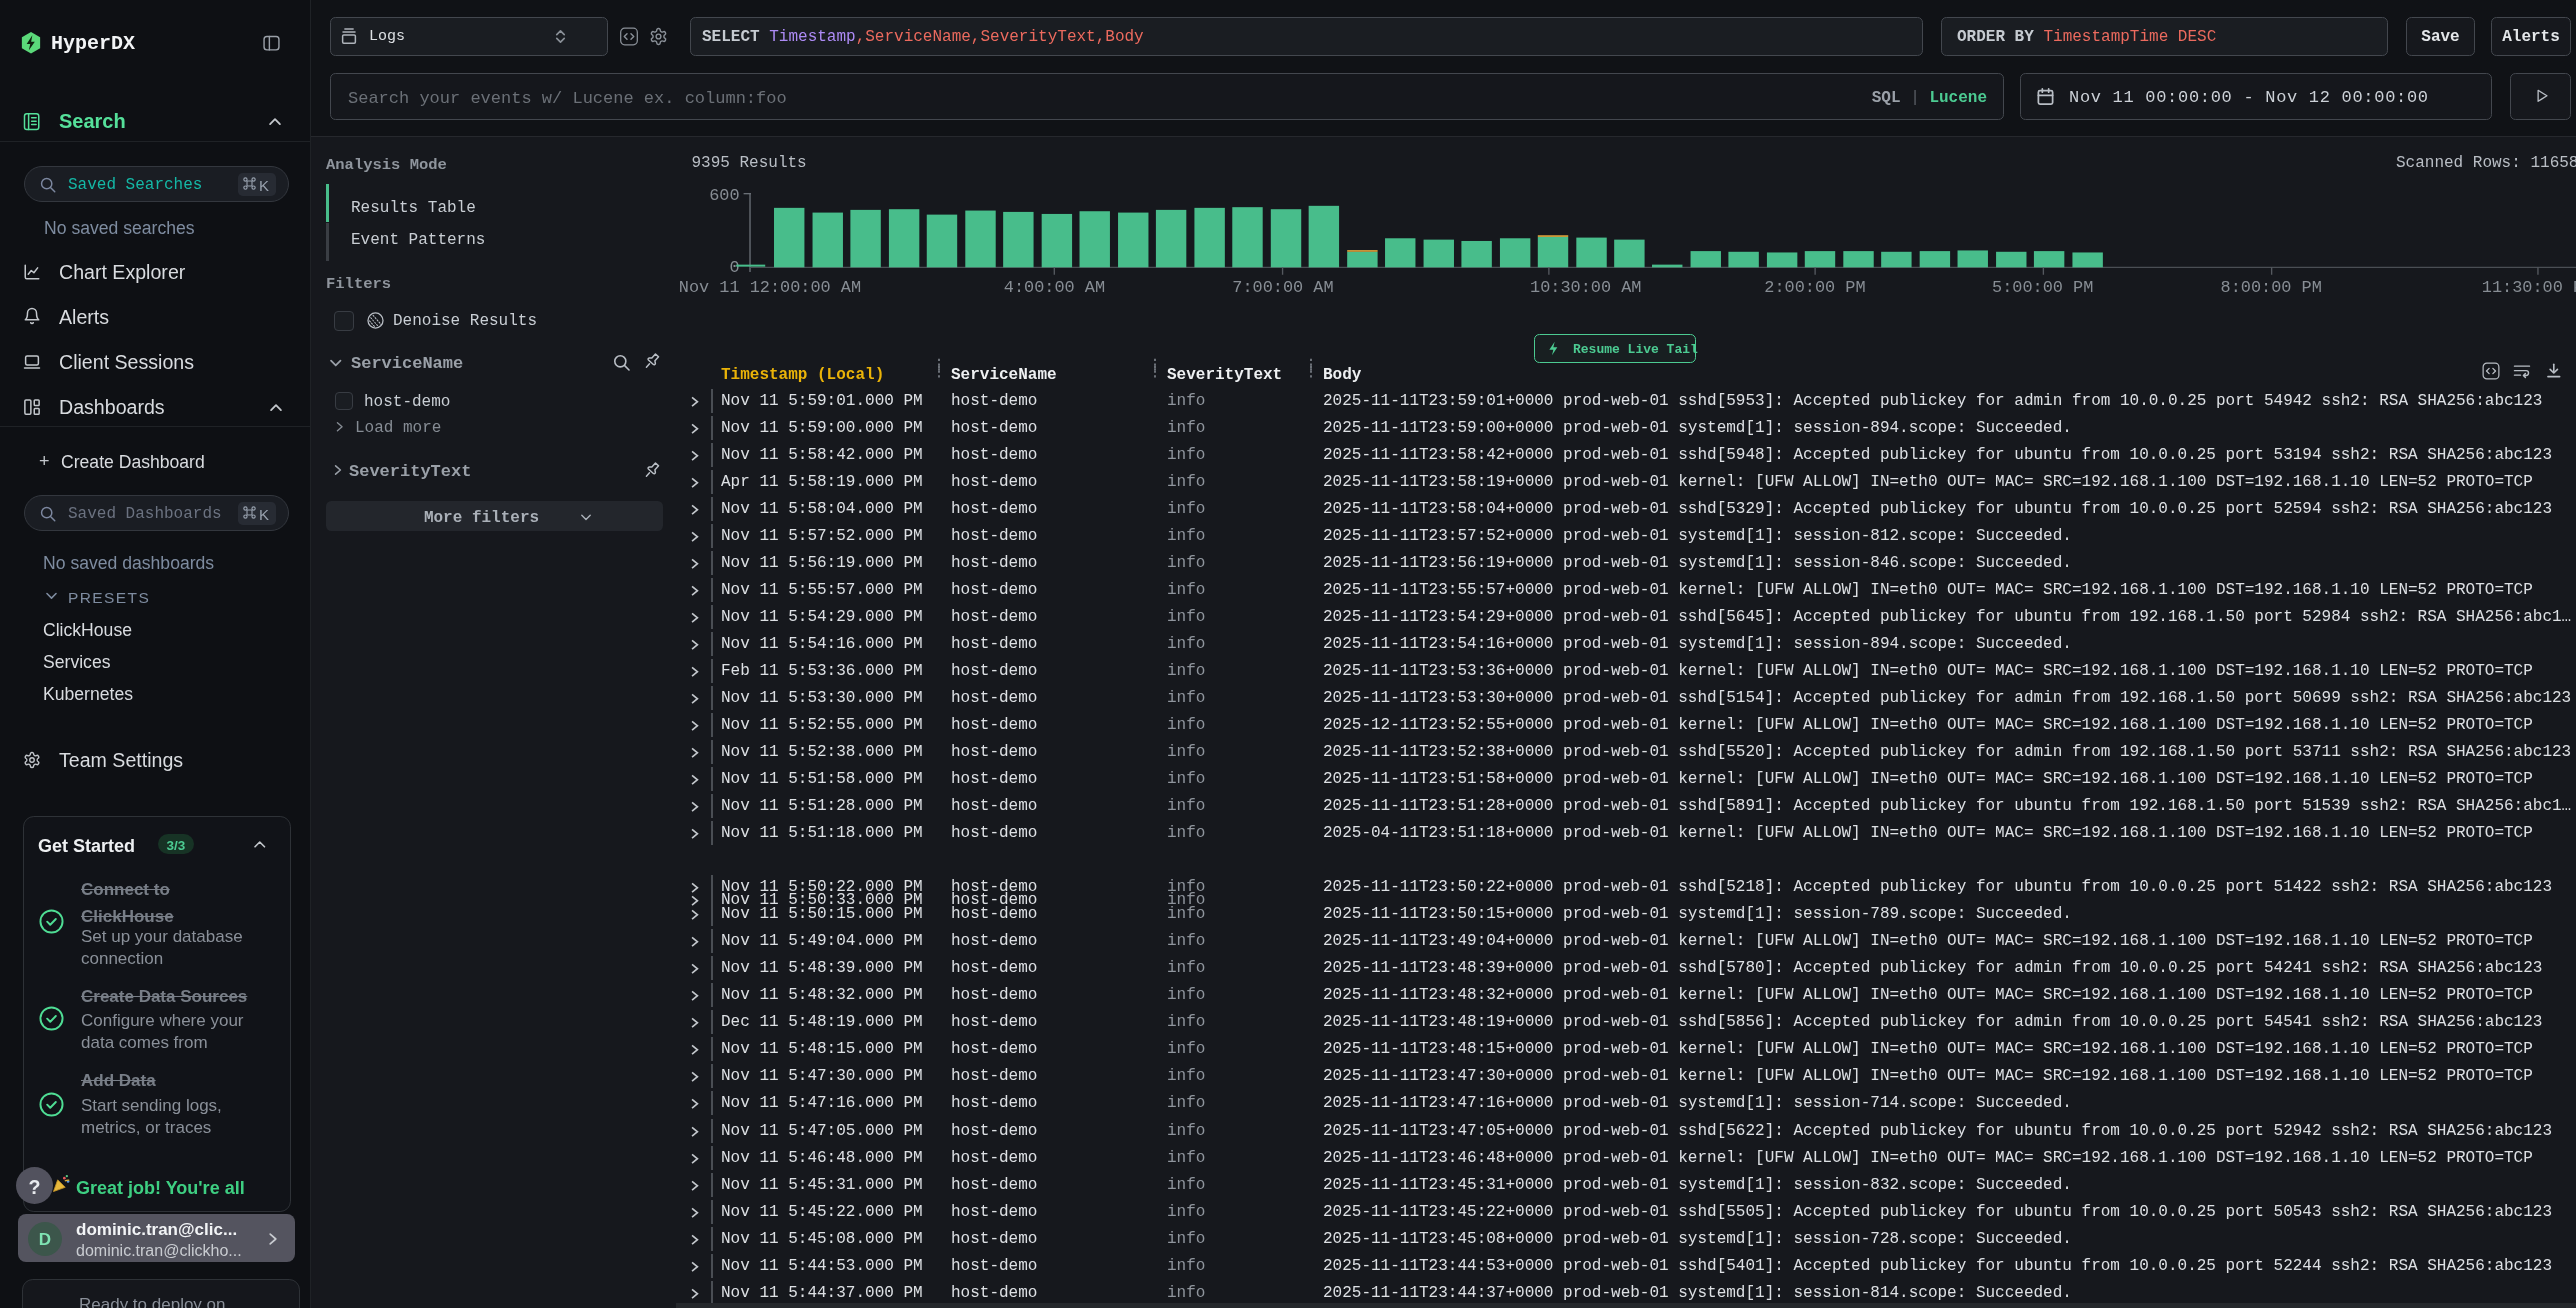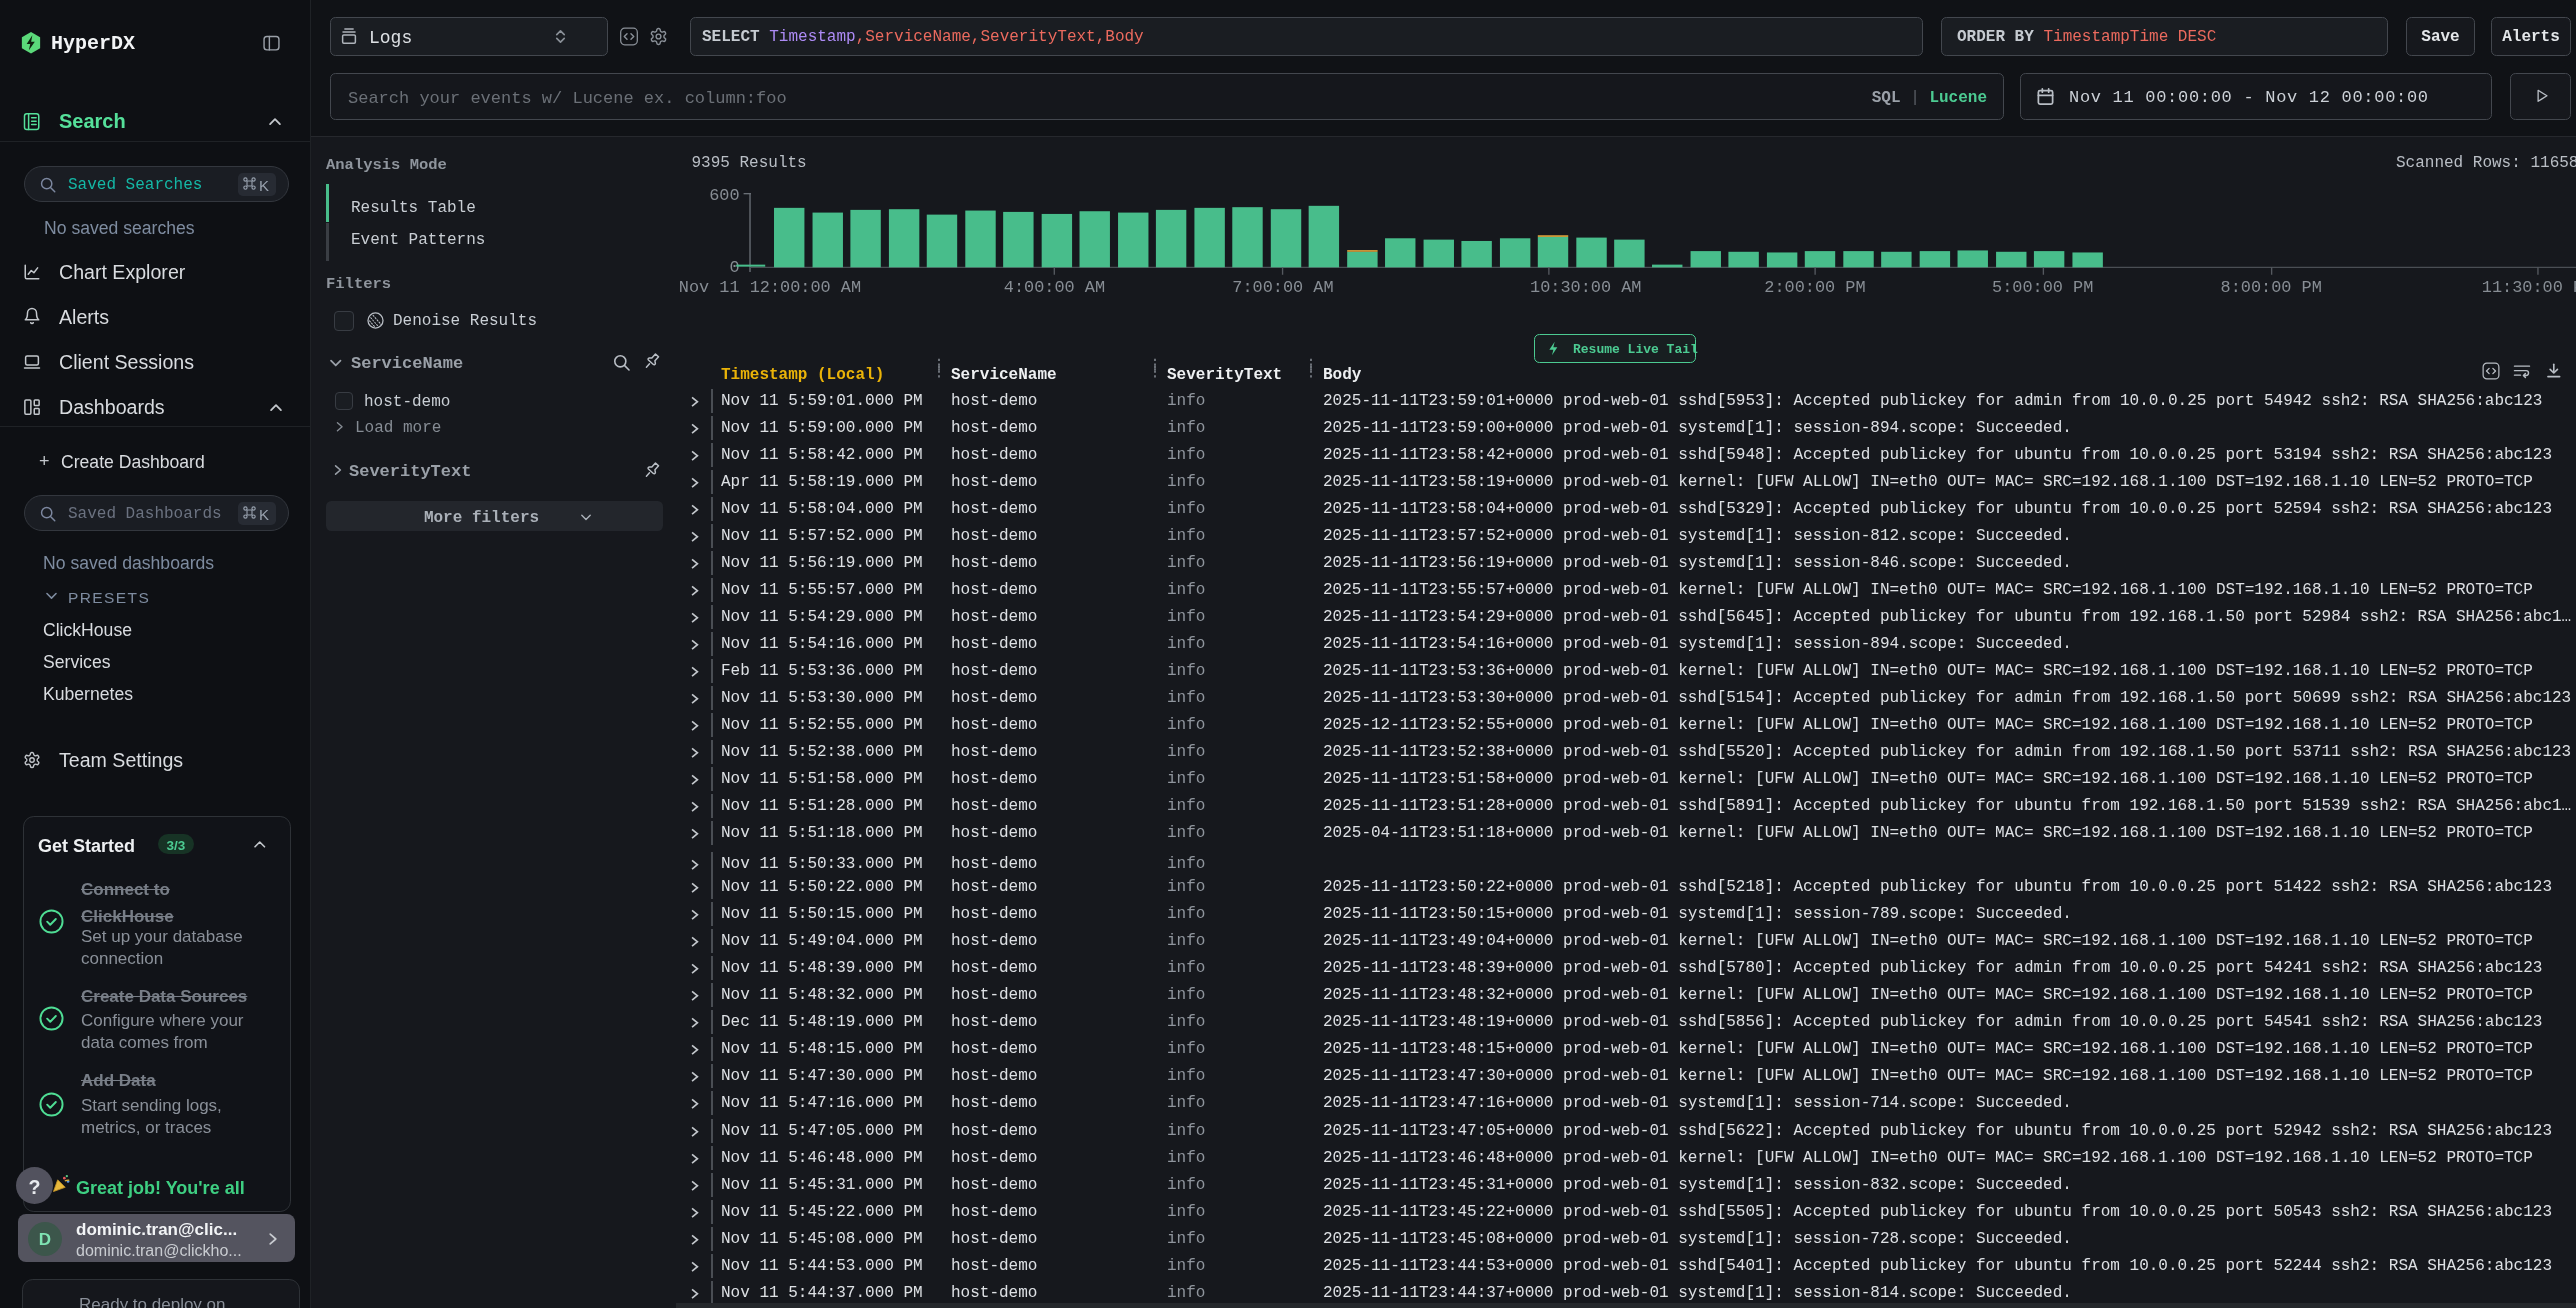--- a/index.html
+++ b/index.html
@@ -20,21 +20,21 @@
 <body class="sans">
 
 <div class="a" style="left:311px;top:0;width:2265px;height:137px;background:#101216;border-bottom:1.4px solid #26282d"></div>
 
 <div class="a inbox" style="left:330px;top:17px;width:278px;height:39px"></div>
 <svg class="a" style="left:340px;top:27px" width="18" height="18" viewBox="0 0 24 24" fill="none" stroke="#aeb3ba" stroke-width="2" stroke-linecap="round" stroke-linejoin="round">
     <path d="M6.5 2.5h11"></path>
     <path d="M4 6.5h16"></path>
     <rect x="3.5" y="10.5" width="17" height="11" rx="1.5"></rect>
   </svg>
-<div class="a mono" style="left:369px;top:28px;font-size:18px;color:#dde0e4">Logs</div>
+<div class="a mono" style="left:369px;top:28px;font-size:15px;color:#dde0e4">Logs</div>
 <svg class="a" style="left:553px;top:29px" width="15" height="15" viewBox="0 0 20 20" fill="none" stroke="#8a9098" stroke-width="2.2" stroke-linecap="round" stroke-linejoin="round">
     <path d="M5 7.5l5-5 5 5M5 12.5l5 5 5-5"></path>
   </svg>
 <svg class="a" style="left:619px;top:27px" width="20" height="19" viewBox="0 0 24 24" fill="none" stroke="#8a9098" stroke-width="1.6" stroke-linecap="round" stroke-linejoin="round">
     <rect x="1.5" y="1.5" width="21" height="21" rx="5"></rect>
     <path d="M9.5 8.5L6 12l3.5 3.5M14.5 8.5L18 12l-3.5 3.5" stroke-width="1.8"></path>
   </svg>
 <svg class="a" style="left:649px;top:27px" width="19" height="19" viewBox="0 0 24 24" fill="none" stroke="#8a9098" stroke-width="1.8" stroke-linecap="round" stroke-linejoin="round">
     <path d="M12.22 2h-.44a2 2 0 0 0-2 2v.18a2 2 0 0 1-1 1.73l-.43.25a2 2 0 0 1-2 0l-.15-.08a2 2 0 0 0-2.73.73l-.22.38a2 2 0 0 0 .73 2.73l.15.1a2 2 0 0 1 1 1.72v.51a2 2 0 0 1-1 1.74l-.15.09a2 2 0 0 0-.73 2.73l.22.38a2 2 0 0 0 2.73.73l.15-.08a2 2 0 0 1 2 0l.43.25a2 2 0 0 1 1 1.73V20a2 2 0 0 0 2 2h.44a2 2 0 0 0 2-2v-.18a2 2 0 0 1 1-1.73l.43-.25a2 2 0 0 1 2 0l.15.08a2 2 0 0 0 2.73-.73l.22-.39a2 2 0 0 0-.73-2.73l-.15-.08a2 2 0 0 1-1-1.74v-.5a2 2 0 0 1 1-1.74l.15-.09a2 2 0 0 0 .73-2.73l-.22-.38a2 2 0 0 0-2.73-.73l-.15.08a2 2 0 0 1-2 0l-.43-.25a2 2 0 0 1-1-1.73V4a2 2 0 0 0-2-2z"></path>
     <circle cx="12" cy="12" r="3"></circle>
@@ -380,21 +380,21 @@
     <div class="a row" style="top:683px">
 <svg class="a" style="left:14px;top:8px" width="9.5" height="11.5" viewBox="0 0 14 17" fill="none" stroke="#c3c7cc" stroke-width="2.4">
         <path d="M3 2l8 6.5L3 15"></path>
       </svg>
 <div class="a rbar"></div>
 <div class="a mono rtx" style="left:45px">Nov 11 5:51:18.000 PM</div>
 <div class="a mono rtx" style="left:275px">host-demo</div>
 <div class="a mono rin" style="left:491px">info</div>
 <div class="a mono rtx rbody">2025-04-11T23:51:18+0000 prod-web-01 kernel: [UFW ALLOW] IN=eth0 OUT= MAC= SRC=192.168.1.100 DST=192.168.1.10 LEN=52 PROTO=TCP</div>
 </div>
-    <div class="a row" style="top:714px">
+    <div class="a row" style="top:750px">
 <svg class="a" style="left:14px;top:8px" width="9.5" height="11.5" viewBox="0 0 14 17" fill="none" stroke="#c3c7cc" stroke-width="2.4">
         <path d="M3 2l8 6.5L3 15"></path>
       </svg>
 <div class="a rbar"></div>
 <div class="a mono rtx" style="left:45px">Nov 11 5:50:33.000 PM</div>
 <div class="a mono rtx" style="left:275px">host-demo</div>
 <div class="a mono rin" style="left:491px">info</div>
 </div>
     <div class="a row" style="top:737px">
 <svg class="a" style="left:14px;top:8px" width="9.5" height="11.5" viewBox="0 0 14 17" fill="none" stroke="#c3c7cc" stroke-width="2.4">

